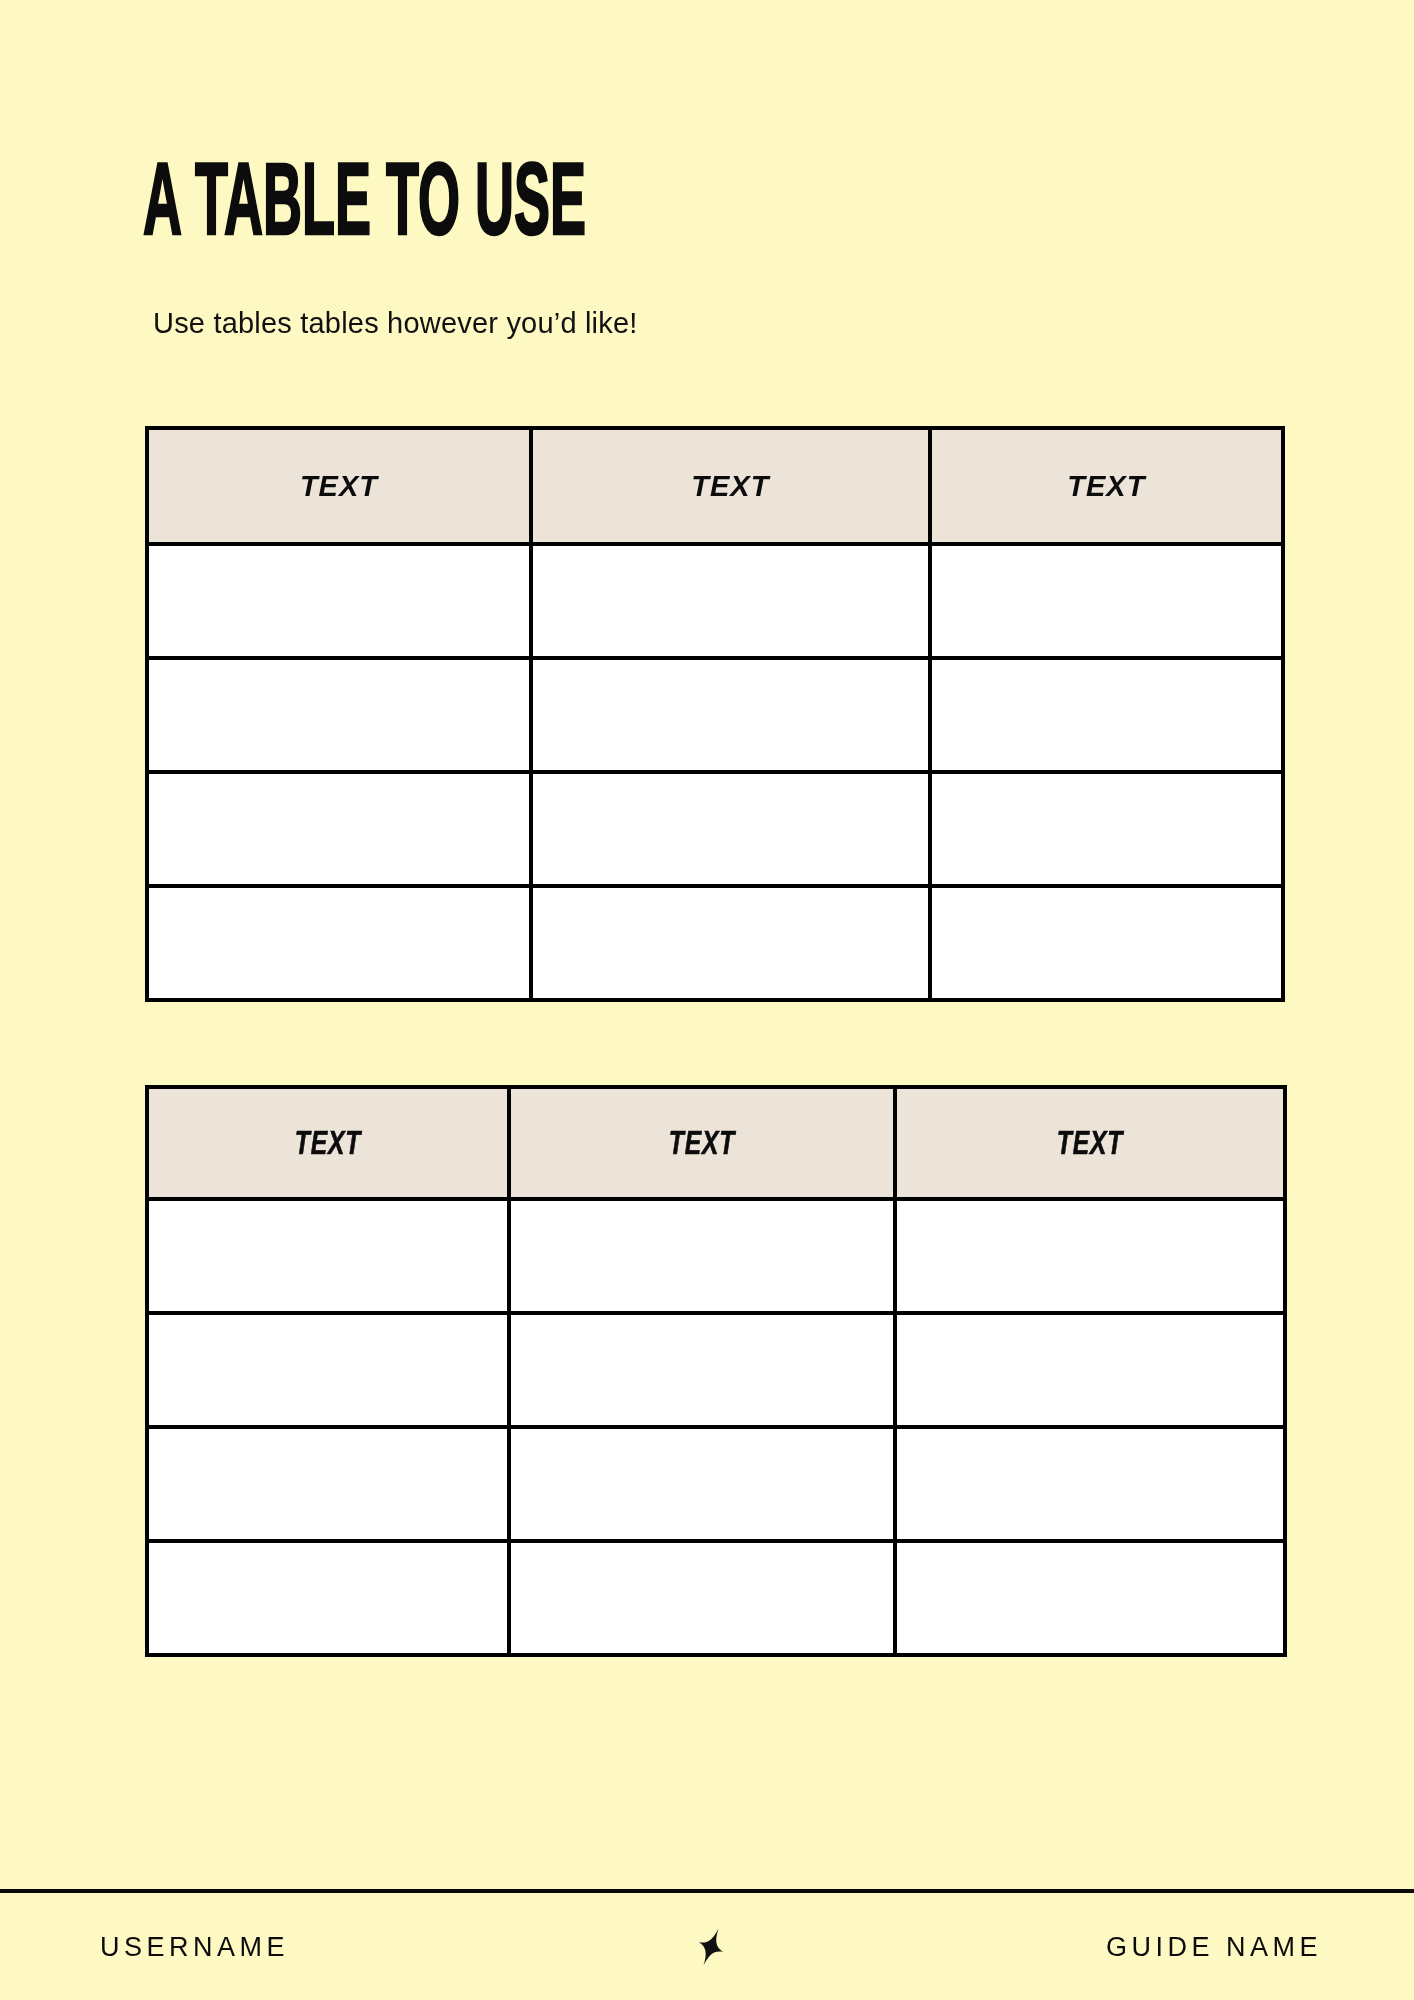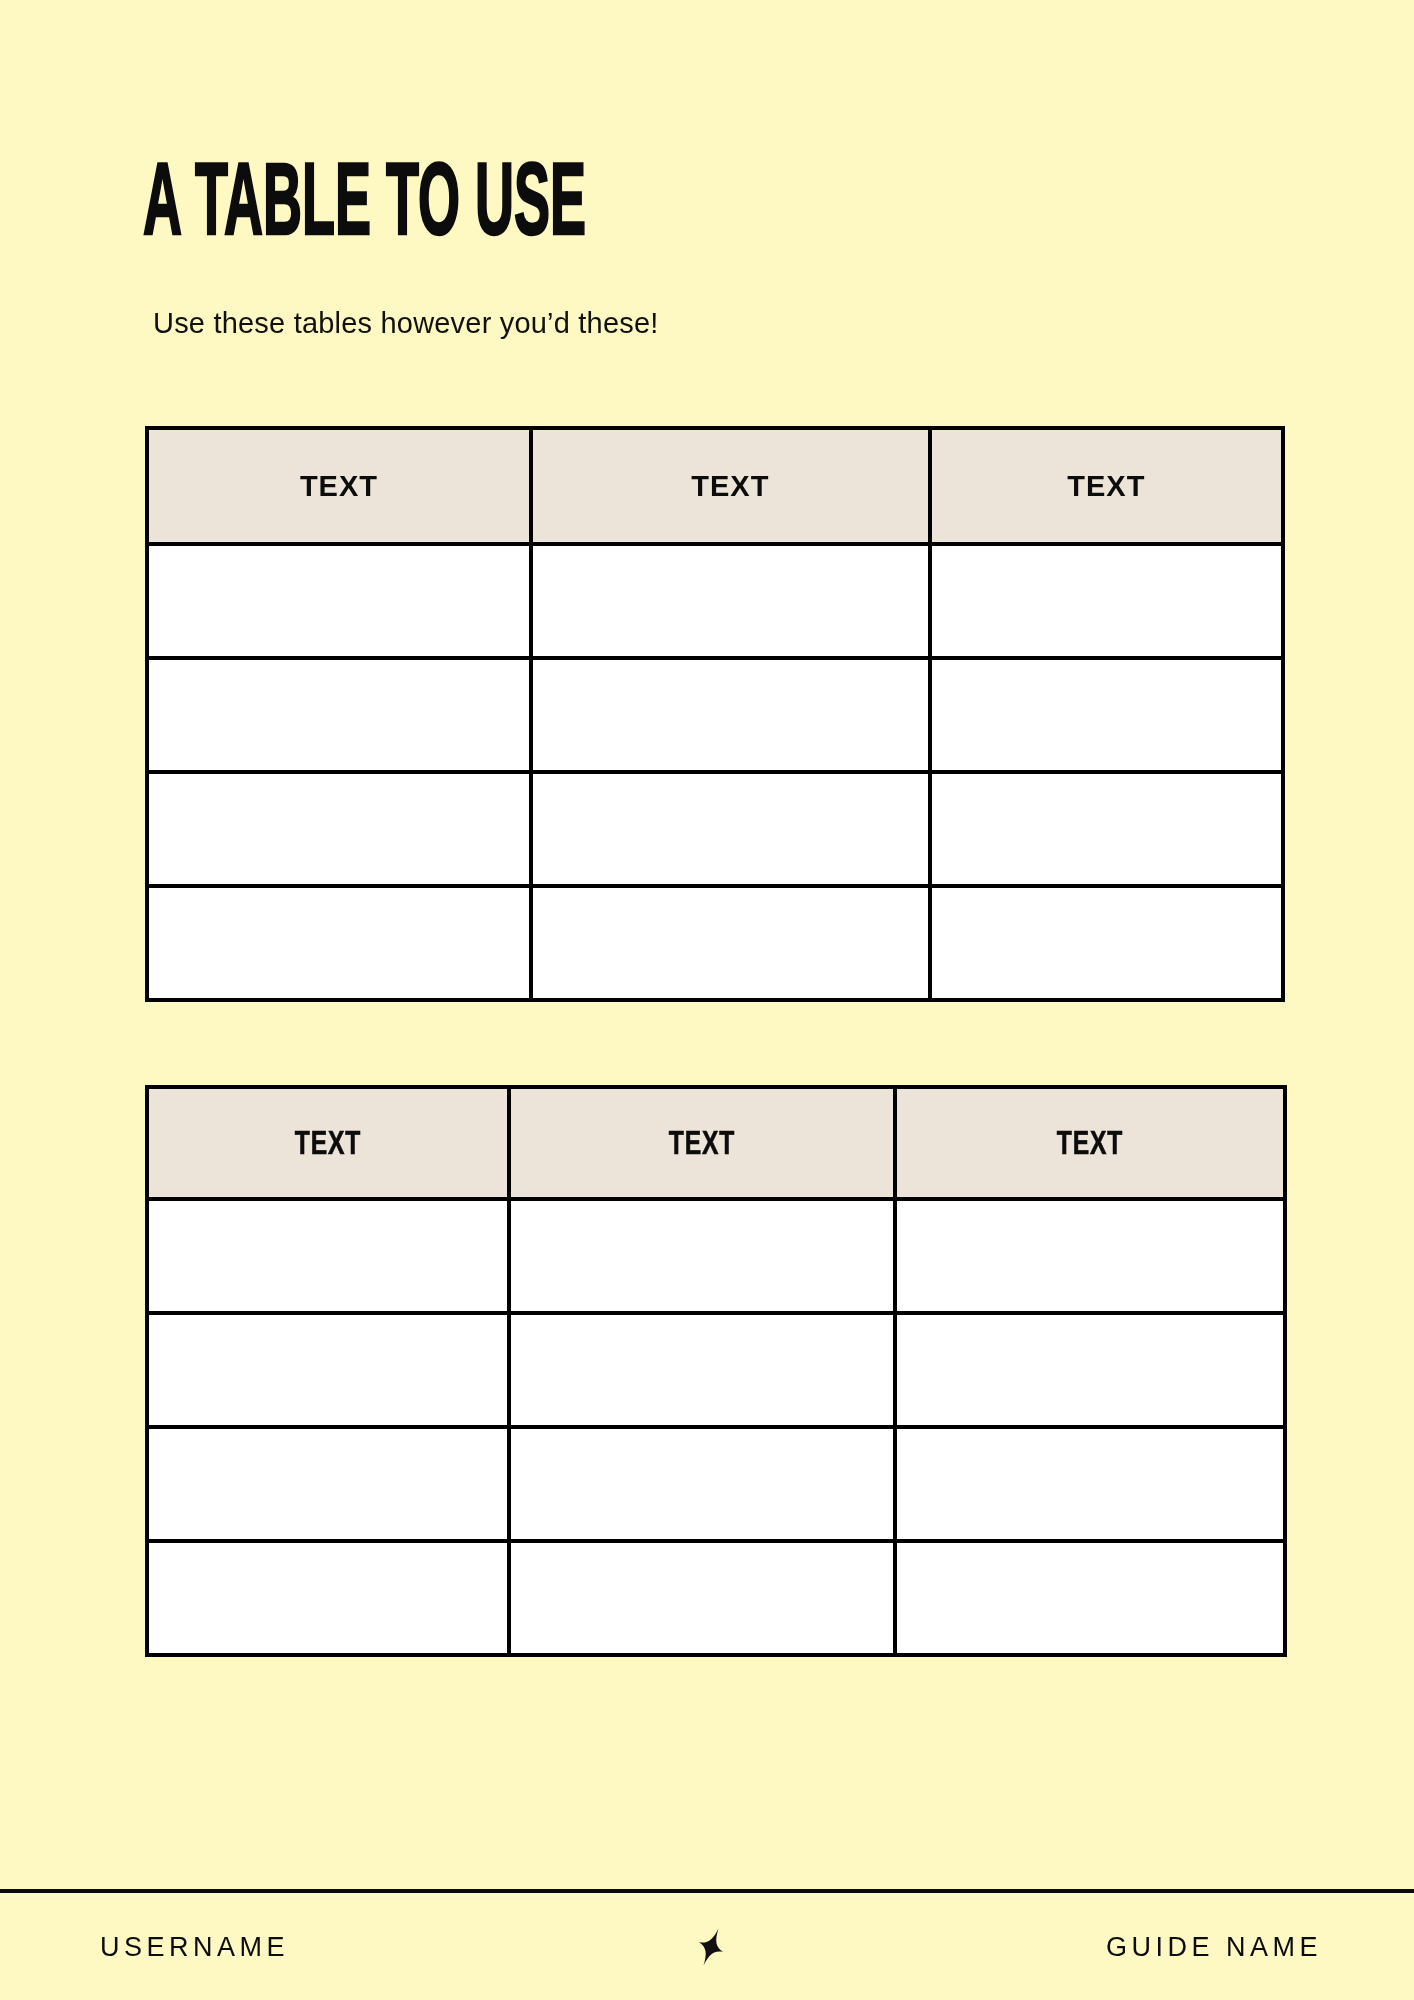--- a/index.html
+++ b/index.html
@@ -54,20 +54,21 @@
     border: 4px solid var(--border-color, #000);
   }
   .doc-table th {
     background: var(--header-bg, #ece4d9);
     font-size: 29px;
     font-weight: 700;
     letter-spacing: 1px;
     text-align: center;
     vertical-align: middle;
     color: #0c0c0c;
+    font-style: italic;
   }
   .t1 { top: 426px; width: 1140px; }
   .t1 th { height: 116px; }
   .t2 { top: 1085px; width: 1142px; }
   .t2 th { height: 112px; }
   .doc-table td { height: 114px; background: #fff; }
 
   
   .t2 th .hdr-txt {
     display: inline-block;
@@ -108,21 +109,21 @@
     transform: rotate(22deg);
   }
 </style>
 </head>
 <body>
 
 <div class="page">
 
   <div class="title">A TABLE TO USE</div>
 
-  <div class="subtitle">Use these tables however you’d these!</div>
+  <div class="subtitle">Use tables tables however you’d like!</div>
 
   <table class="doc-table t1">
     <colgroup>
       <col style="width:33.8%">
         <col style="width:35.1%">
         <col style="width:31.1%">
     </colgroup>
     <thead>
       <tr>
         <th>TEXT</th>

